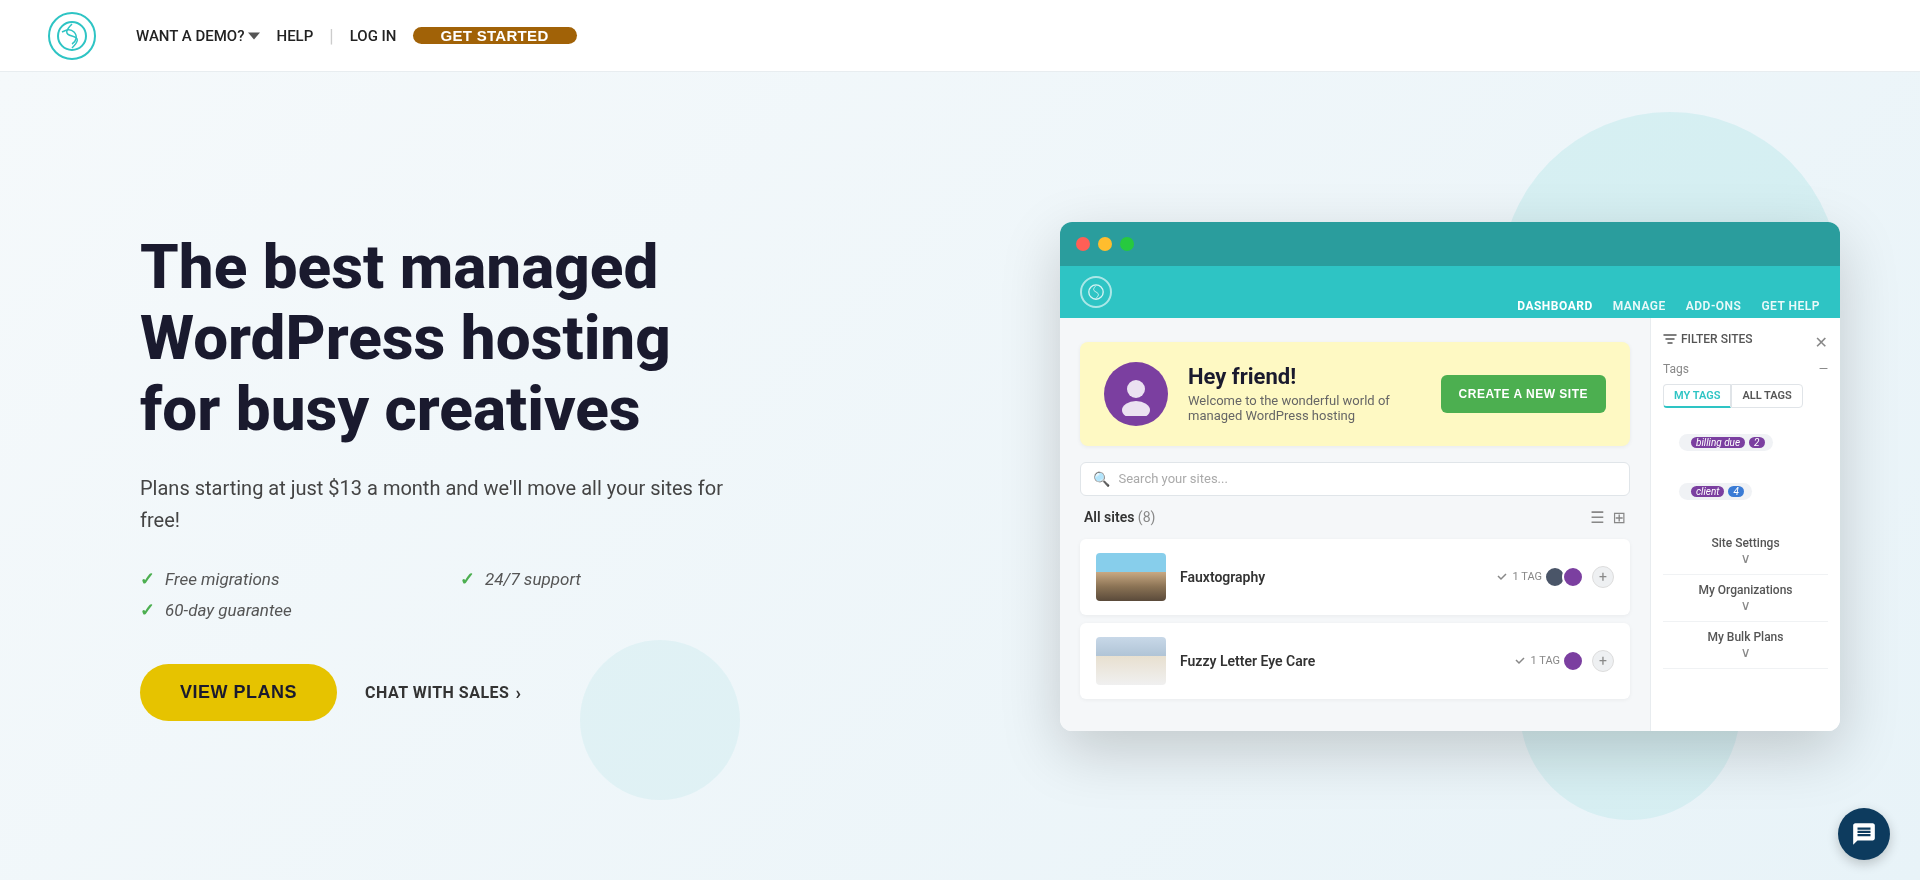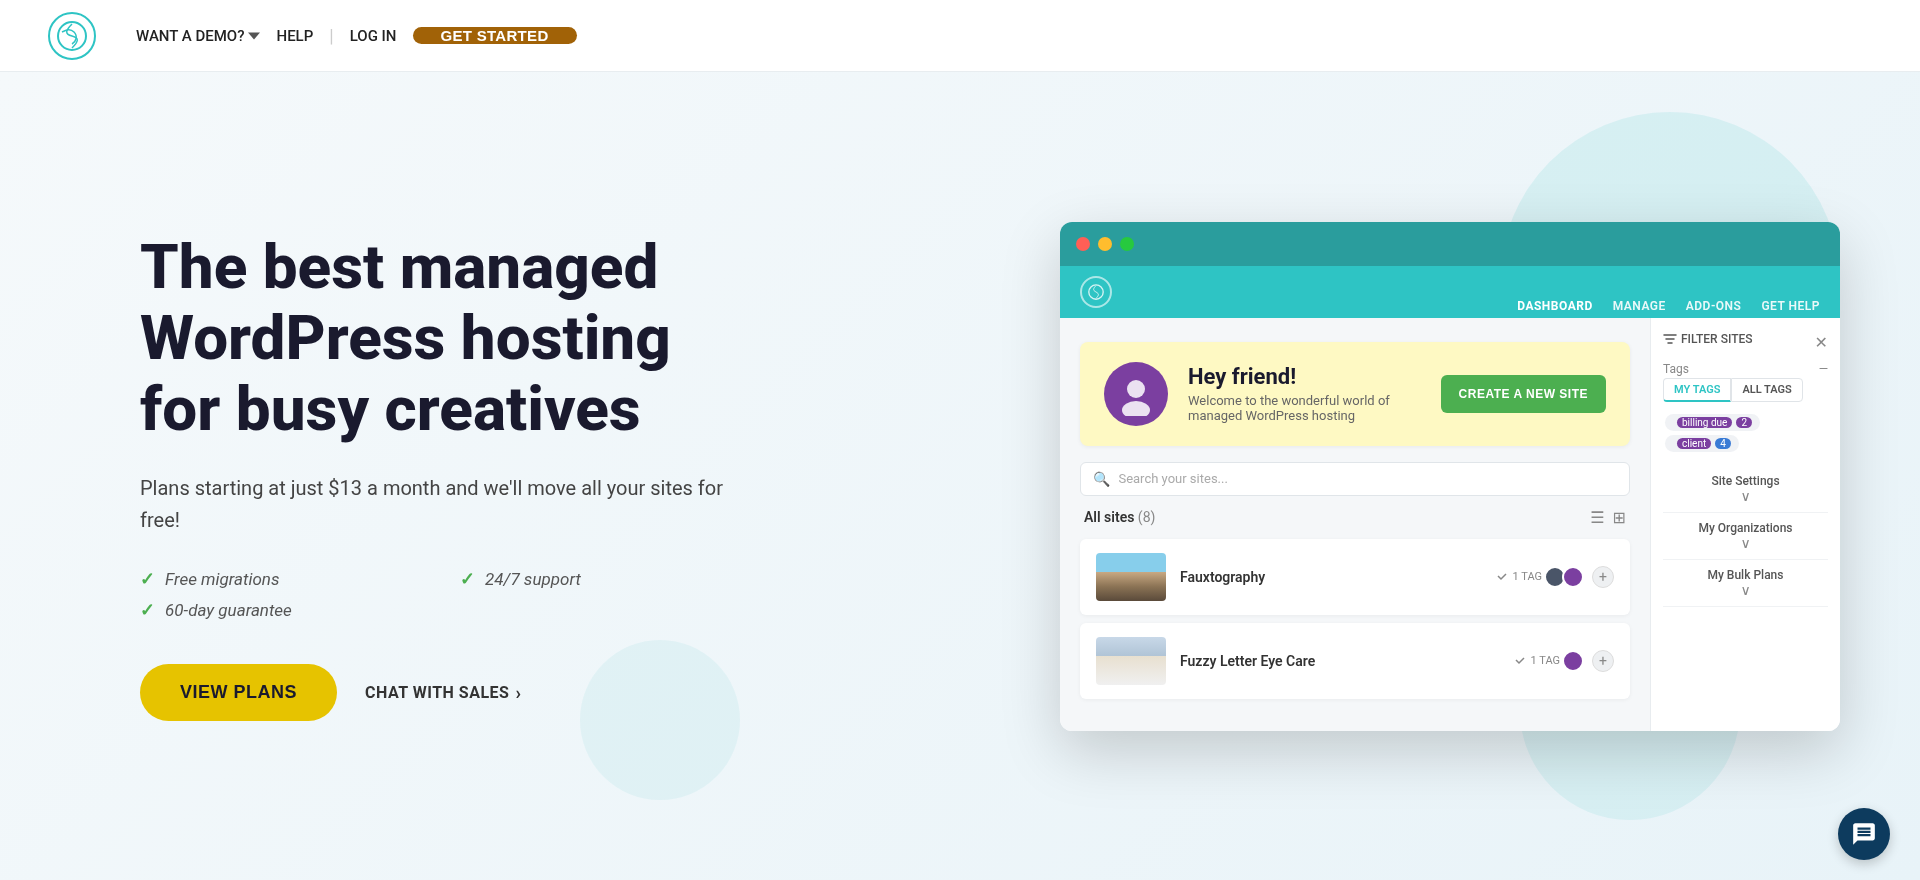--- a/index.html
+++ b/index.html
@@ -297,35 +297,35 @@
     .panel-label { font-size: 12px; color: #555; font-weight: 500; }
     .panel-expand { color: #888; font-size: 14px; }
     .filter-sites-btn {
       display: flex; align-items: center; gap: 4px;
       font-size: 12px; color: #555; font-weight: 500;
       margin-bottom: 8px;
     }
     .panel-close { color: #888; font-size: 16px; cursor: pointer; }
     .tags-header {
       display: flex; justify-content: space-between; align-items: center;
-      font-size: 12px; color: #888; margin: 8px 0 2px;
+      font-size: 12px; color: #888; margin: 8px 0 8px;
     }
     .tags-tabs { display: flex; gap: 0; margin-bottom: 10px; }
     .tags-tab {
       padding: 4px 10px; font-size: 11px; font-weight: 600;
       cursor: pointer; border: 1px solid #e0e4e8; color: #555;
     }
     .tags-tab.active { background: #fff; border-bottom: 2px solid #2ec4c4; color: #2ec4c4; }
     .tags-tab:first-child { border-radius: 4px 0 0 4px; }
     .tags-tab:last-child { border-radius: 0 4px 4px 0; }
     .tag-chip {
       display: inline-flex; align-items: center;
       background: #f0f2f5; border-radius: 12px;
       padding: 3px 8px; font-size: 11px; color: #555;
-      margin: 2px; cursor: pointer;
+      margin: 16px; cursor: pointer; font-style: italic;
     }
     .tag-chip span { background: #7b3fa0; color: #fff; border-radius: 8px; padding: 0 5px; font-size: 10px; margin-left: 4px; }
 
     
     .chat-bubble-btn {
       position: absolute;
       bottom: 20px; right: 30px;
       width: 52px; height: 52px;
       background: #0d3b5e;
       border-radius: 50%;

